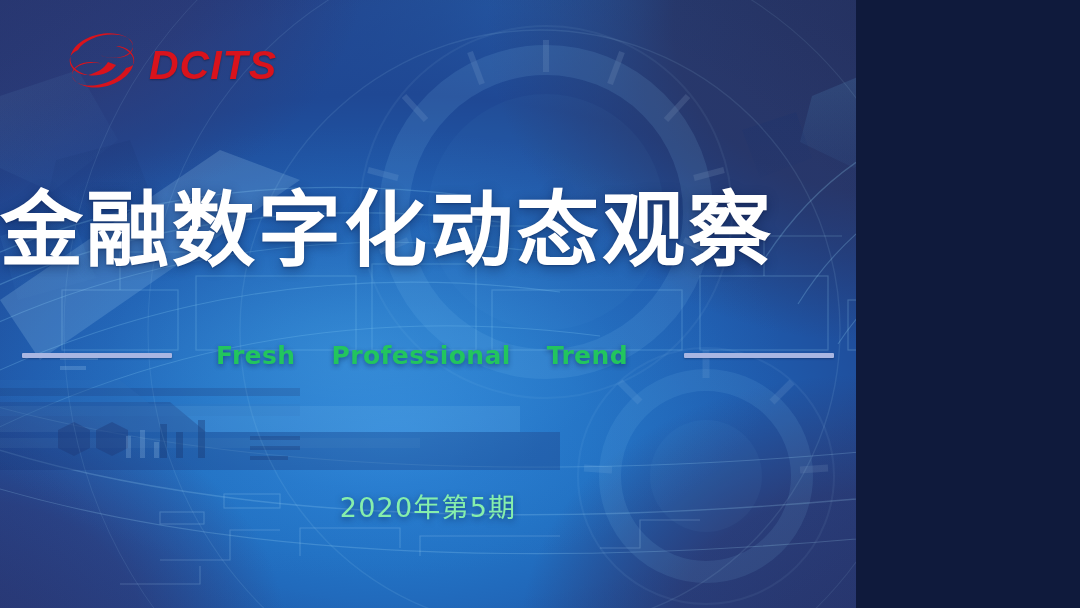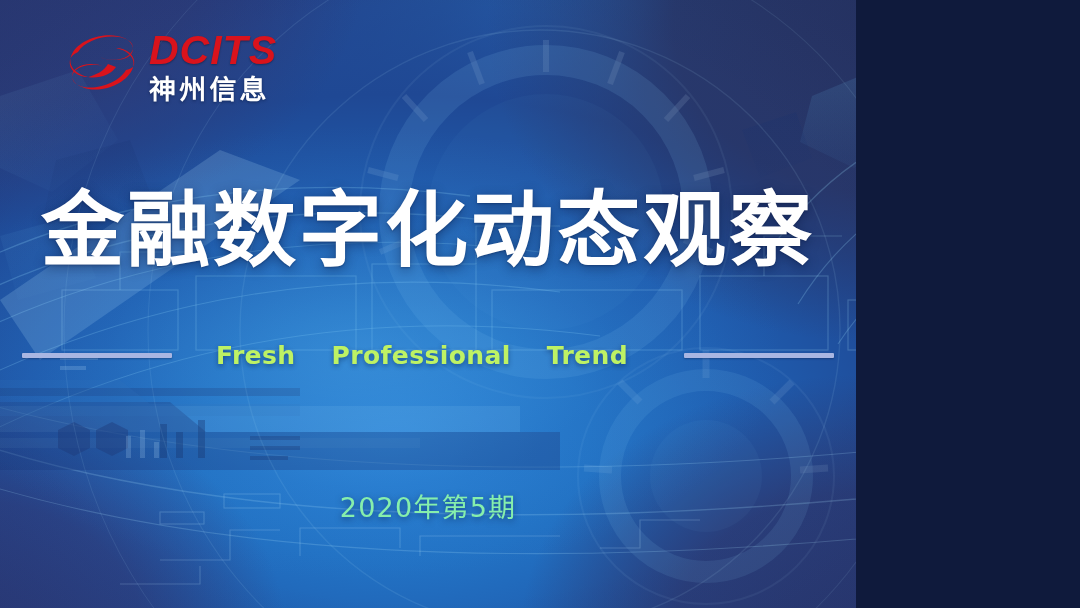--- a/index.html
+++ b/index.html
@@ -61,21 +61,21 @@
     margin-top:5px;
     font-size:27px;font-weight:bold;color:#ffffff;
     letter-spacing:3.2px;
     font-family:"DejaVu Sans","Liberation Sans",sans-serif;
     text-shadow:0 1px 3px rgba(6,20,54,0.55);
   }
 
   
   #title{
     position:absolute;left:0;right:0;top:186px;
-    text-align:center;
+    text-align:left;
     font-family:"DejaVu Sans","Liberation Sans",sans-serif;
     font-size:83px;font-weight:bold;
     letter-spacing:3px;
     color:#ffffff;
     line-height:1.08;
     text-shadow:0 3px 12px rgba(8,22,62,0.45), 0 1px 2px rgba(8,22,62,0.35);
     white-space:nowrap;
   }
 
   
@@ -87,21 +87,21 @@
   #keywords .rule{
     height:5px;width:150px;flex:none;
     background:#a9b6e2;
     border-radius:1px;
     box-shadow:0 1px 2px rgba(10,24,60,0.35);
   }
   #keywords .rule.left{margin-right:44px;}
   #keywords .rule.right{margin-left:56px;}
   #keywords .kw{
     font-size:25px;font-weight:bold;
-    color:#bef264;
+    color:#22c55e;
     letter-spacing:0.4px;
     font-family:"DejaVu Sans","Liberation Sans",sans-serif;
     text-shadow:0 2px 5px rgba(6,28,70,0.45);
     white-space:nowrap;
   }
   #keywords .kw + .kw{margin-left:36px;}
 
   
   #issue{
     position:absolute;left:0;right:0;top:486px;
@@ -333,21 +333,20 @@
   <div id="logo">
     <svg class="mark" viewBox="0 0 74 72" aria-hidden="true">
       <g fill="#d9131c">
         <path d="M12 22 C20 8 48 2 62 10 C70 15 68 24 58 28 C50 31 40 30 34 27 C42 31 56 31 62 27 C70 22 68 12 58 8 C42 1 14 8 6 24 C1 34 8 44 22 47 C12 47 2 40 4 30 C5 26 8 24 12 22 Z"></path>
         <path d="M60 40 C52 54 26 62 12 55 C3 50 5 41 15 37 C23 34 33 34 39 37 C31 33 17 33 11 38 C3 43 5 53 16 57 C32 64 58 56 66 40 C71 30 64 21 50 18 C60 18 70 25 68 35 C67 38 64 39 60 40 Z"></path>
         <path d="M22 47 C32 49 45 45 50 37 L42 34 C38 41 30 45 22 47 Z"></path>
       </g>
     </svg>
     <div class="words">
       <div class="en">DCITS</div>
-      <div class="cn">神州信息</div>
     </div>
   </div>
 
   <div id="title">金融数字化动态观察</div>
 
   <div id="keywords">
     <span class="rule left"></span>
     <span class="kw">Fresh</span>
     <span class="kw">Professional</span>
     <span class="kw">Trend</span>

